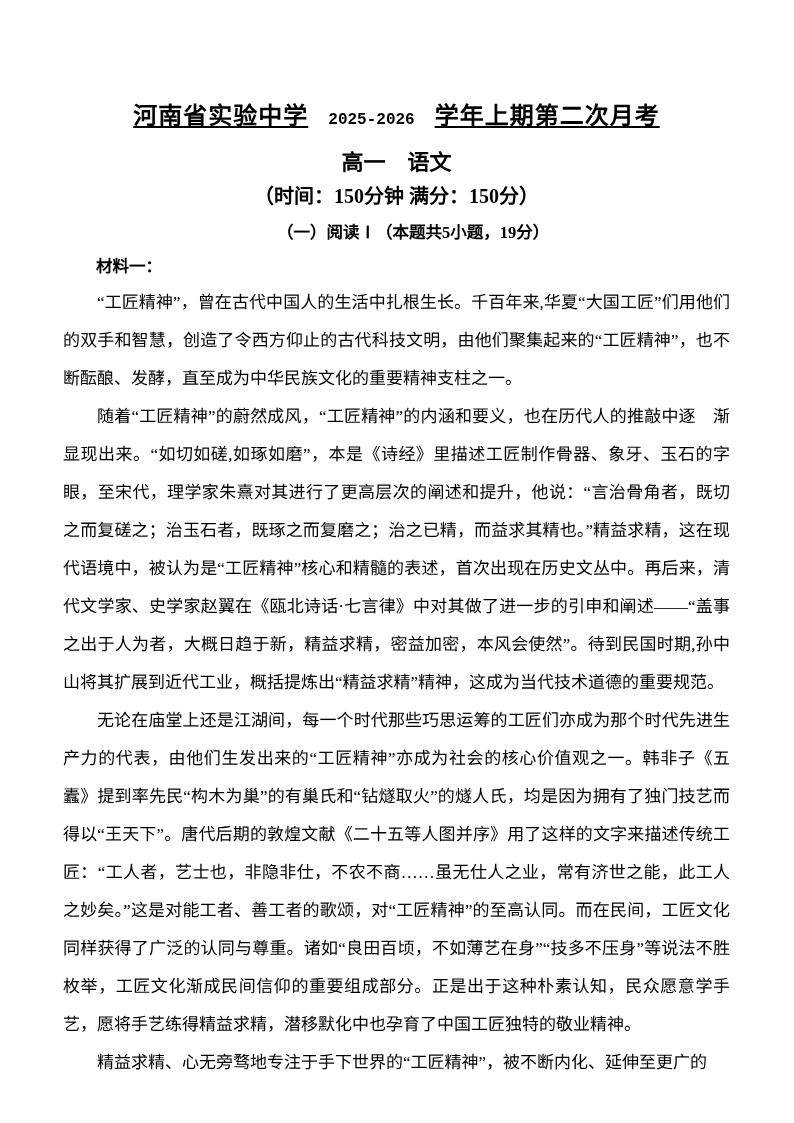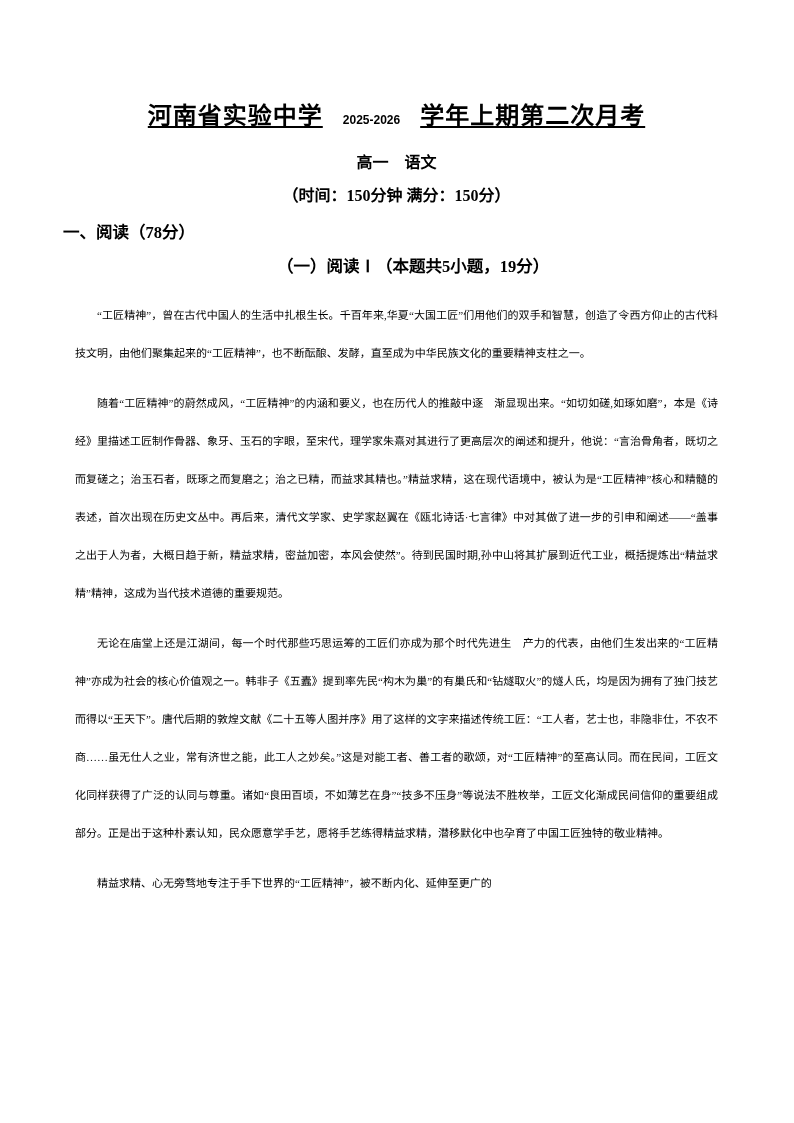--- a/index.html
+++ b/index.html
@@ -27,55 +27,55 @@
     line-height: 31px;
     white-space: nowrap;
   }
   .exam-title .title-school,
   .exam-title .title-exam {
     font-family: "Liberation Sans", sans-serif;
     letter-spacing: 1px;
     text-decoration: underline;
   }
   .exam-title .title-year {
-    font-size: 12px;
-    font-family: Liberation Sans, sans-serif;
+    font-size: 16px;
+    font-family: Liberation Mono, monospace;
     margin: 0 14px;
     letter-spacing: 0;
   }
   .subtitle {
     margin: 0 0 8px 0;
     text-align: center;
-    font-size: 16px;
+    font-size: 22px;
     font-weight: bold;
     line-height: 26px;
     font-family: "Liberation Sans", sans-serif;
   }
   .time-line {
     margin: 0 0 8px 0;
     text-align: center;
-    font-size: 16px;
+    font-size: 20px;
     font-weight: bold;
     line-height: 24px;
   }
   .section-heading,
   .sub-heading,
   .instruction,
   .material-label {
     margin: 0;
     font-size: 16.5px;
     line-height: 34px;
   }
   .section-heading { font-weight: bold; }
   .sub-heading { font-weight: bold; text-indent: 2em; text-align: center; }
   .instruction { font-weight: normal; text-indent: 2em; }
   .material-label { font-weight: bold; text-indent: 2em; }
   .body-para {
-    margin: 12px;
-    font-size: 11px;
+    margin: 0;
+    font-size: 17px;
     line-height: 38px;
     text-indent: 2em;
     text-align: justify;
     word-break: break-all;
   }
 </style>
 </head>
 <body>
 
 <div class="page">
@@ -84,22 +84,22 @@
     <span class="title-school">河南省实验中学</span>
     <span class="title-year">2025-2026</span>
     <span class="title-exam">学年上期第二次月考</span>
   </h1>
 
   <div class="subtitle">高一　语文</div>
 
   <div class="time-line">（时间：150分钟 满分：150分）</div>
 
   <div>
-    <p class="section-heading">一、阅读（78分）</p>
     <p class="sub-heading">（一）阅读Ⅰ（本题共5小题，19分）</p>
+    <p class="material-label">材料一：</p>
 
     <p class="body-para">“工匠精神”，曾在古代中国人的生活中扎根生长。千百年来,华夏“大国工匠”们用他们的双手和智慧，创造了令西方仰止的古代科技文明，由他们聚集起来的“工匠精神”，也不断酝酿、发酵，直至成为中华民族文化的重要精神支柱之一。</p>
     <p class="body-para">随着“工匠精神”的蔚然成风，“工匠精神”的内涵和要义，也在历代人的推敲中逐　渐显现出来。“如切如磋,如琢如磨”，本是《诗经》里描述工匠制作骨器、象牙、玉石的字眼，至宋代，理学家朱熹对其进行了更高层次的阐述和提升，他说：“言治骨角者，既切之而复磋之；治玉石者，既琢之而复磨之；治之已精，而益求其精也。”精益求精，这在现代语境中，被认为是“工匠精神”核心和精髓的表述，首次出现在历史文丛中。再后来，清代文学家、史学家赵翼在《瓯北诗话·七言律》中对其做了进一步的引申和阐述——“盖事之出于人为者，大概日趋于新，精益求精，密益加密，本风会使然”。待到民国时期,孙中山将其扩展到近代工业，概括提炼出“精益求精”精神，这成为当代技术道德的重要规范。</p>
     <p class="body-para">无论在庙堂上还是江湖间，每一个时代那些巧思运筹的工匠们亦成为那个时代先进生　产力的代表，由他们生发出来的“工匠精神”亦成为社会的核心价值观之一。韩非子《五蠹》提到率先民“构木为巢”的有巢氏和“钻燧取火”的燧人氏，均是因为拥有了独门技艺而得以“王天下”。唐代后期的敦煌文献《二十五等人图并序》用了这样的文字来描述传统工匠：“工人者，艺士也，非隐非仕，不农不商……虽无仕人之业，常有济世之能，此工人之妙矣。”这是对能工者、善工者的歌颂，对“工匠精神”的至高认同。而在民间，工匠文化同样获得了广泛的认同与尊重。诸如“良田百顷，不如薄艺在身”“技多不压身”等说法不胜枚举，工匠文化渐成民间信仰的重要组成部分。正是出于这种朴素认知，民众愿意学手艺，愿将手艺练得精益求精，潜移默化中也孕育了中国工匠独特的敬业精神。</p>
     <p class="body-para">精益求精、心无旁骛地专注于手下世界的“工匠精神”，被不断内化、延伸至更广的</p>
   </div>
 
 </div>
 
 </body></html>

